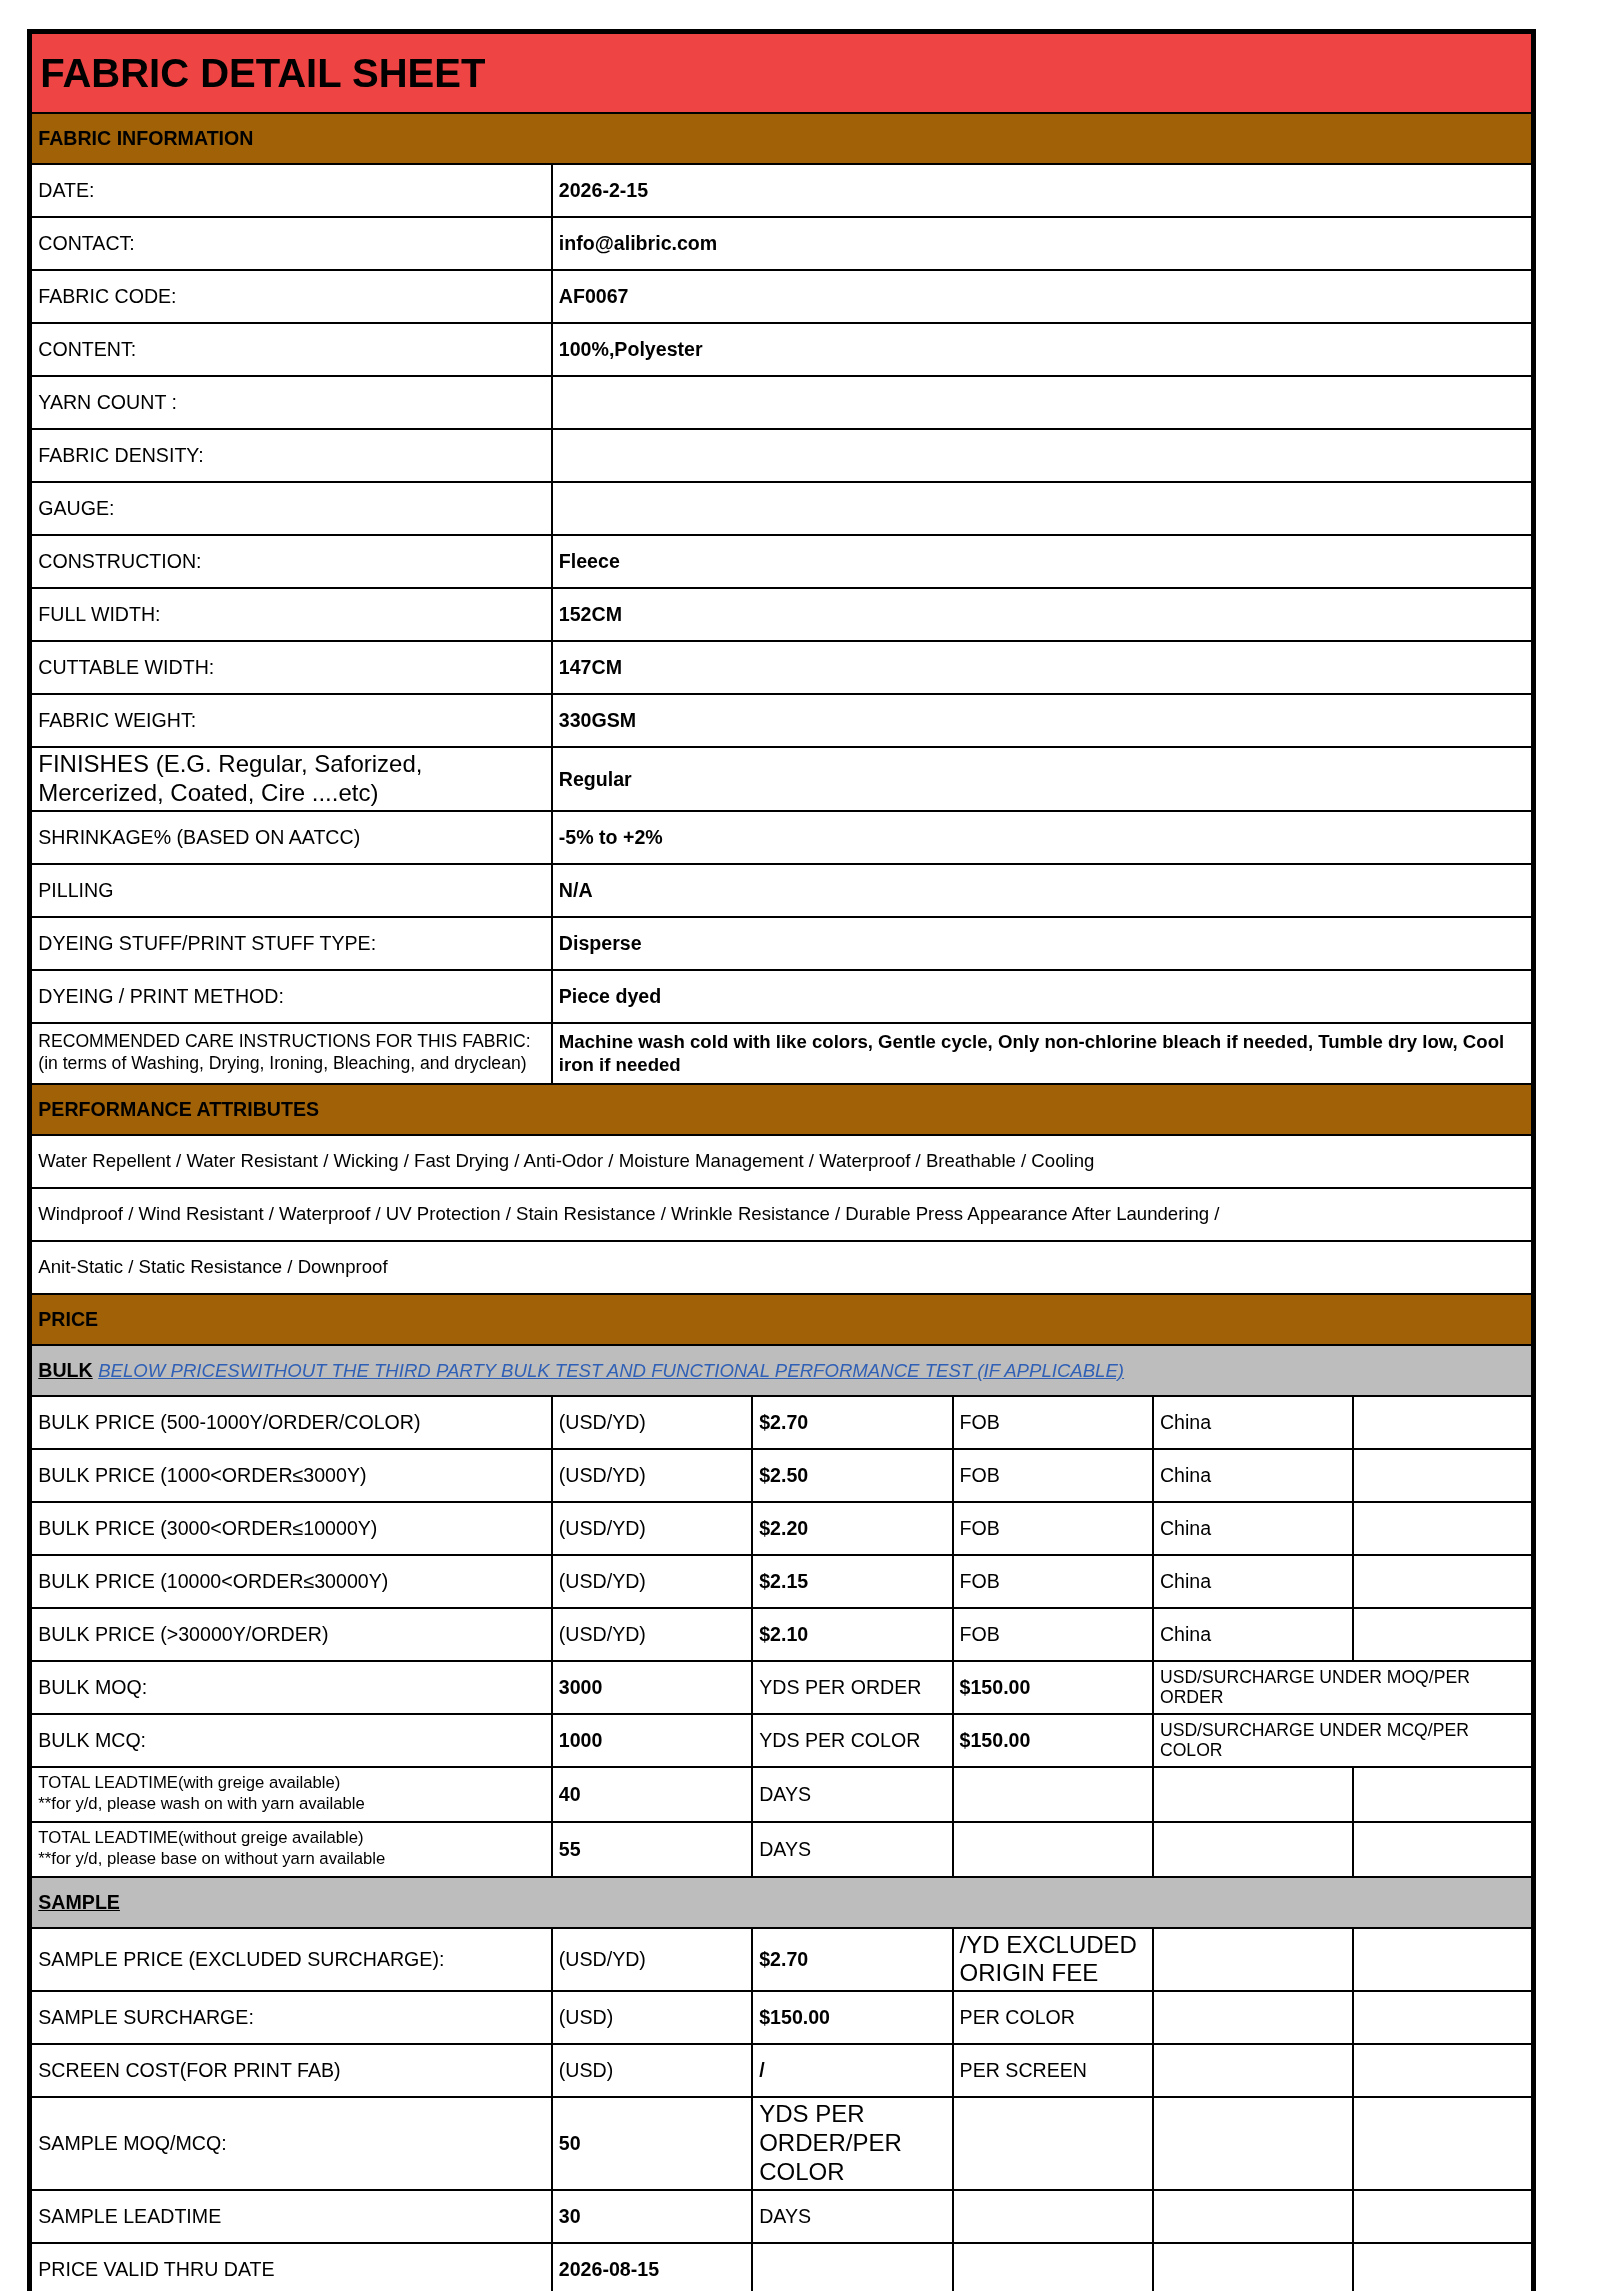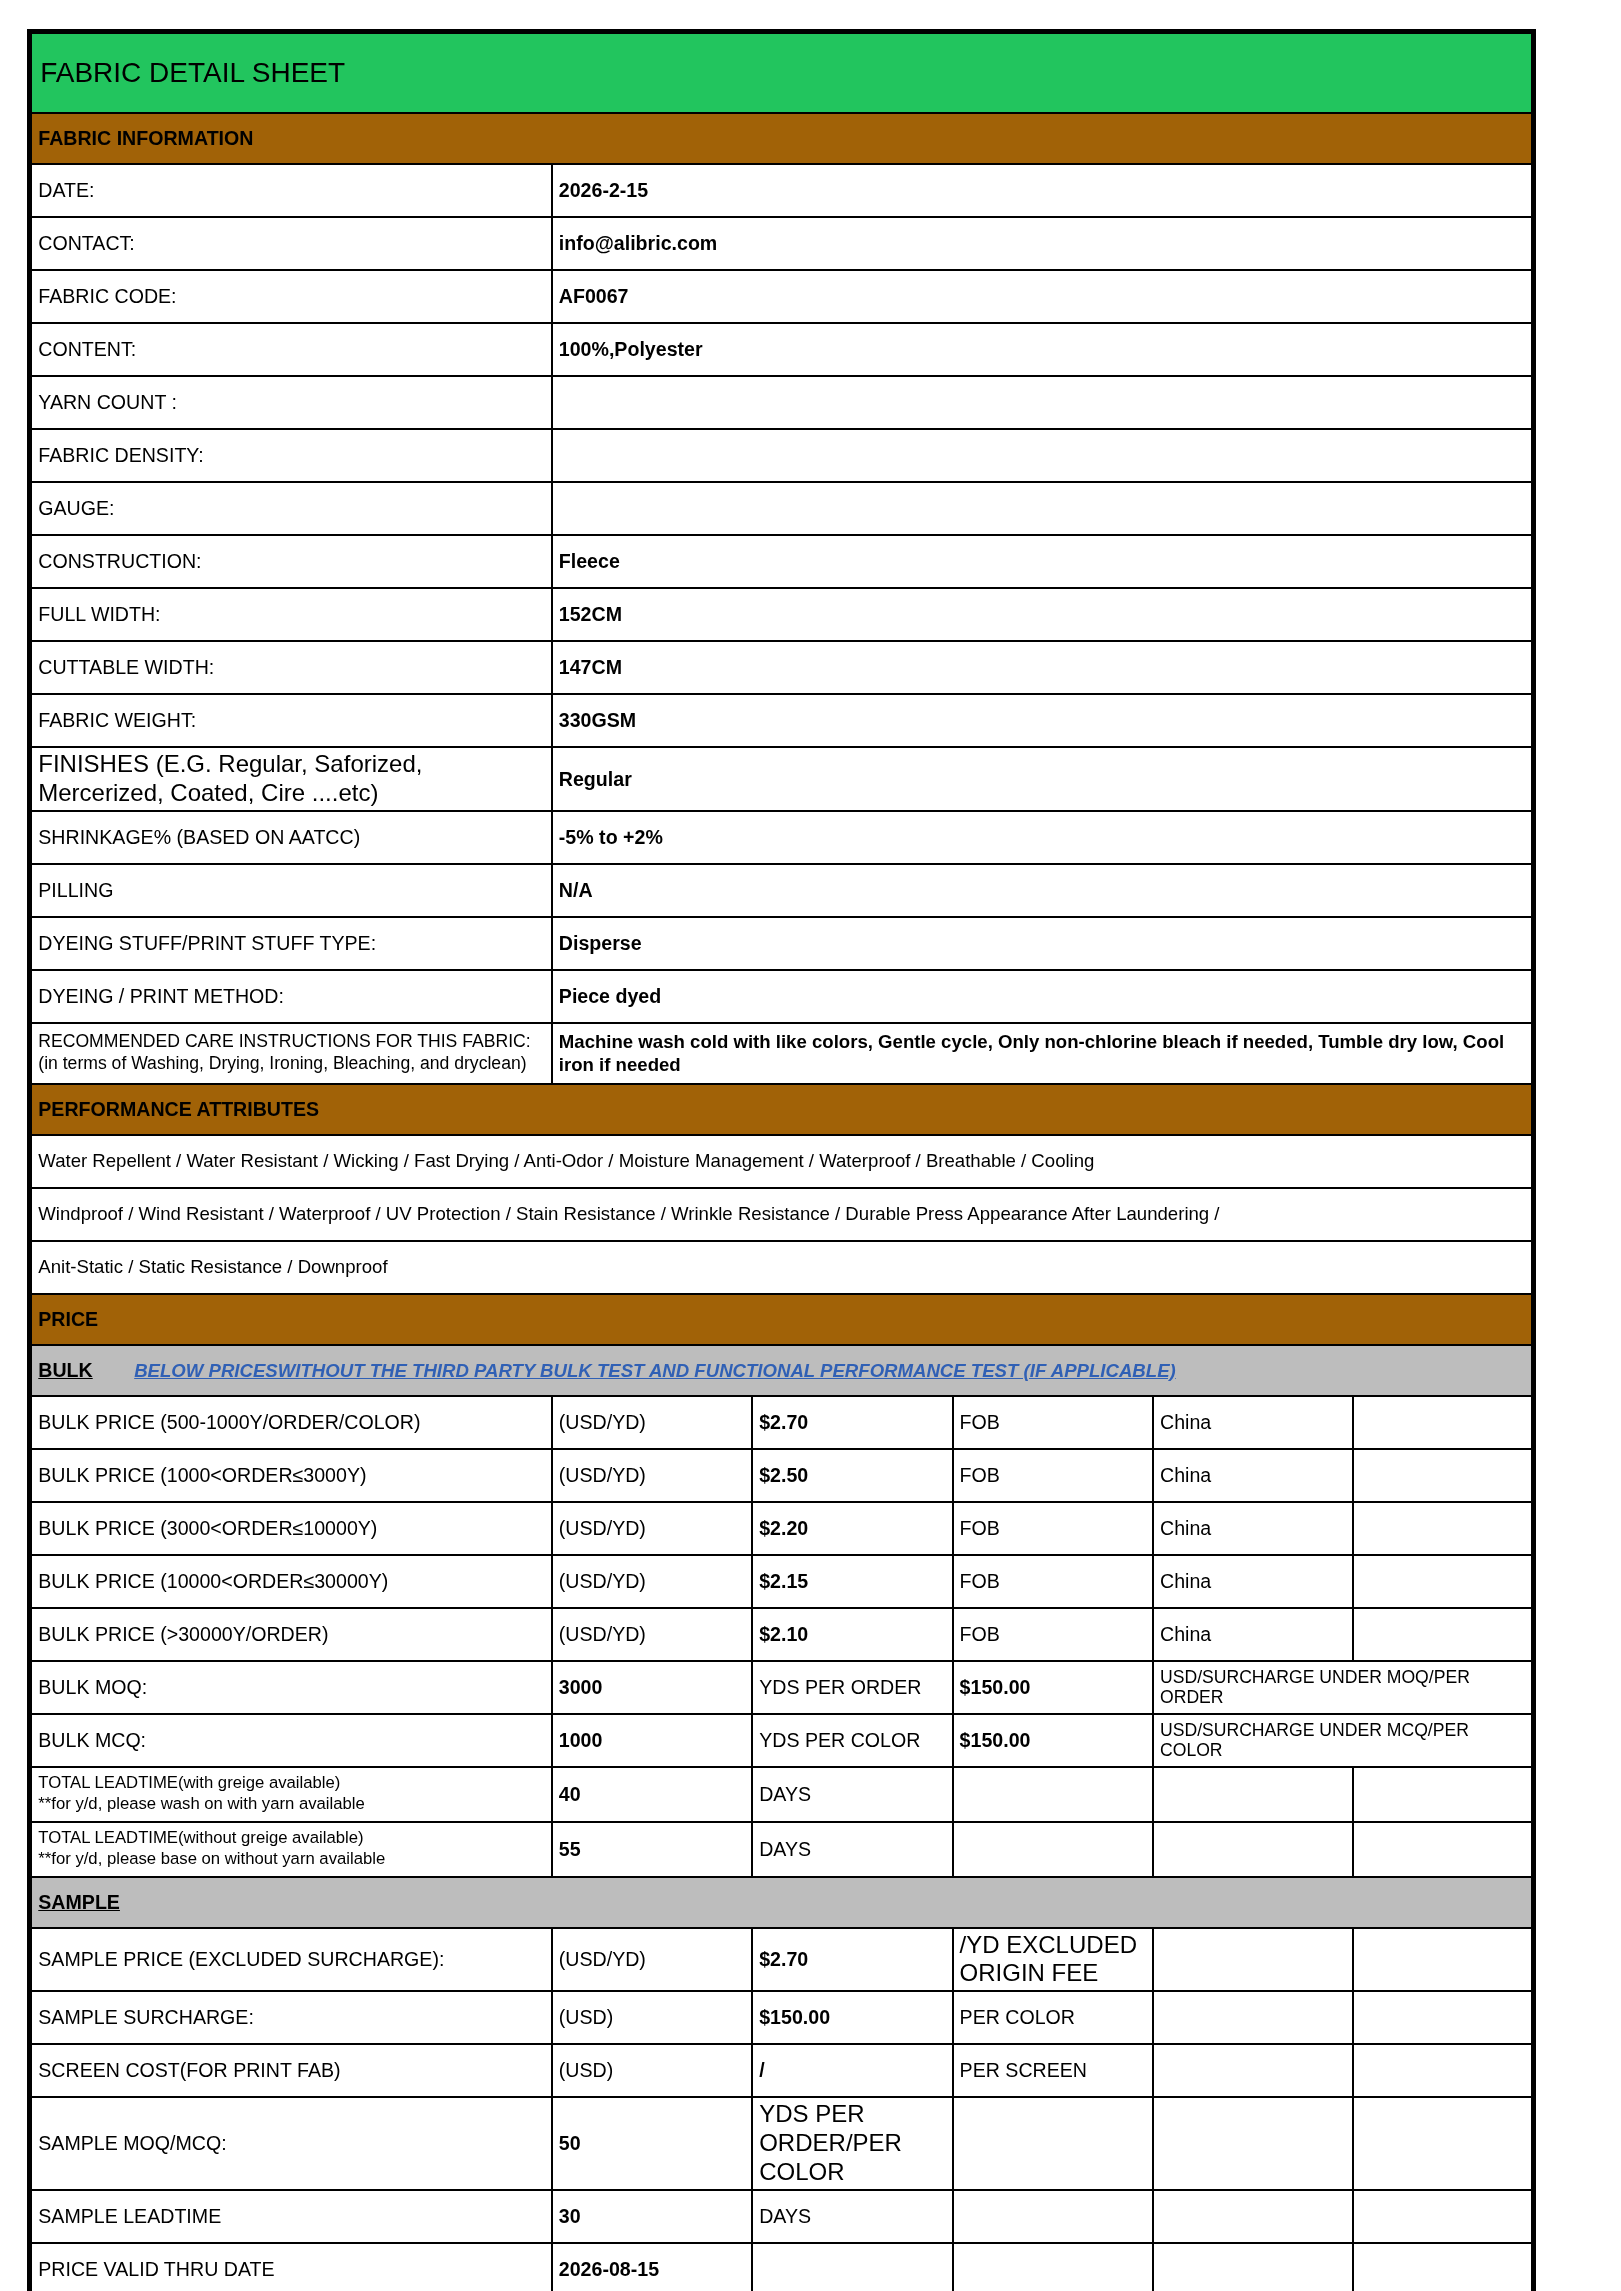--- a/index.html
+++ b/index.html
@@ -20,26 +20,26 @@
     overflow:hidden;
     word-wrap:break-word;
   }
   
   .h-title td{height:74px;}
   .h-band td{height:45px;}
   .h-row td{height:47px;}
   .h-tall td{height:55px;}
   .h-lead td{height:49px;}
   
-  .title-cell{background:#22c55e;font-size:28px;font-weight:normal;padding-left:7.8px;}
+  .title-cell{background:#ef4444;font-size:40px;font-weight:bold;padding-left:7.8px;}
   .band{background:#a16207;font-weight:bold;font-size:19.6px;}
   .band-dark{background:#BDBDBD;}
   .u{text-decoration:underline;}
   .v{font-weight:bold;}
-  .link-note{color:#3060B5;font-style:italic;text-decoration:underline;font-size:18.6px;font-weight:bold;margin-left:36px;}
+  .link-note{color:#3060B5;font-style:italic;text-decoration:underline;font-size:18.6px;font-weight:normal;}
   .small{font-size:16.7px;line-height:1.25;}
   .attr{font-size:18.6px;}
   .c-note{font-size:17.6px;}
   .wrapcell{font-size:24px;line-height:1.2;}
   .carelabel{font-size:17.6px;line-height:1.25;}
   .careval{font-size:18.6px;line-height:1.25;}
 </style>
 </head>
 <body>
 

